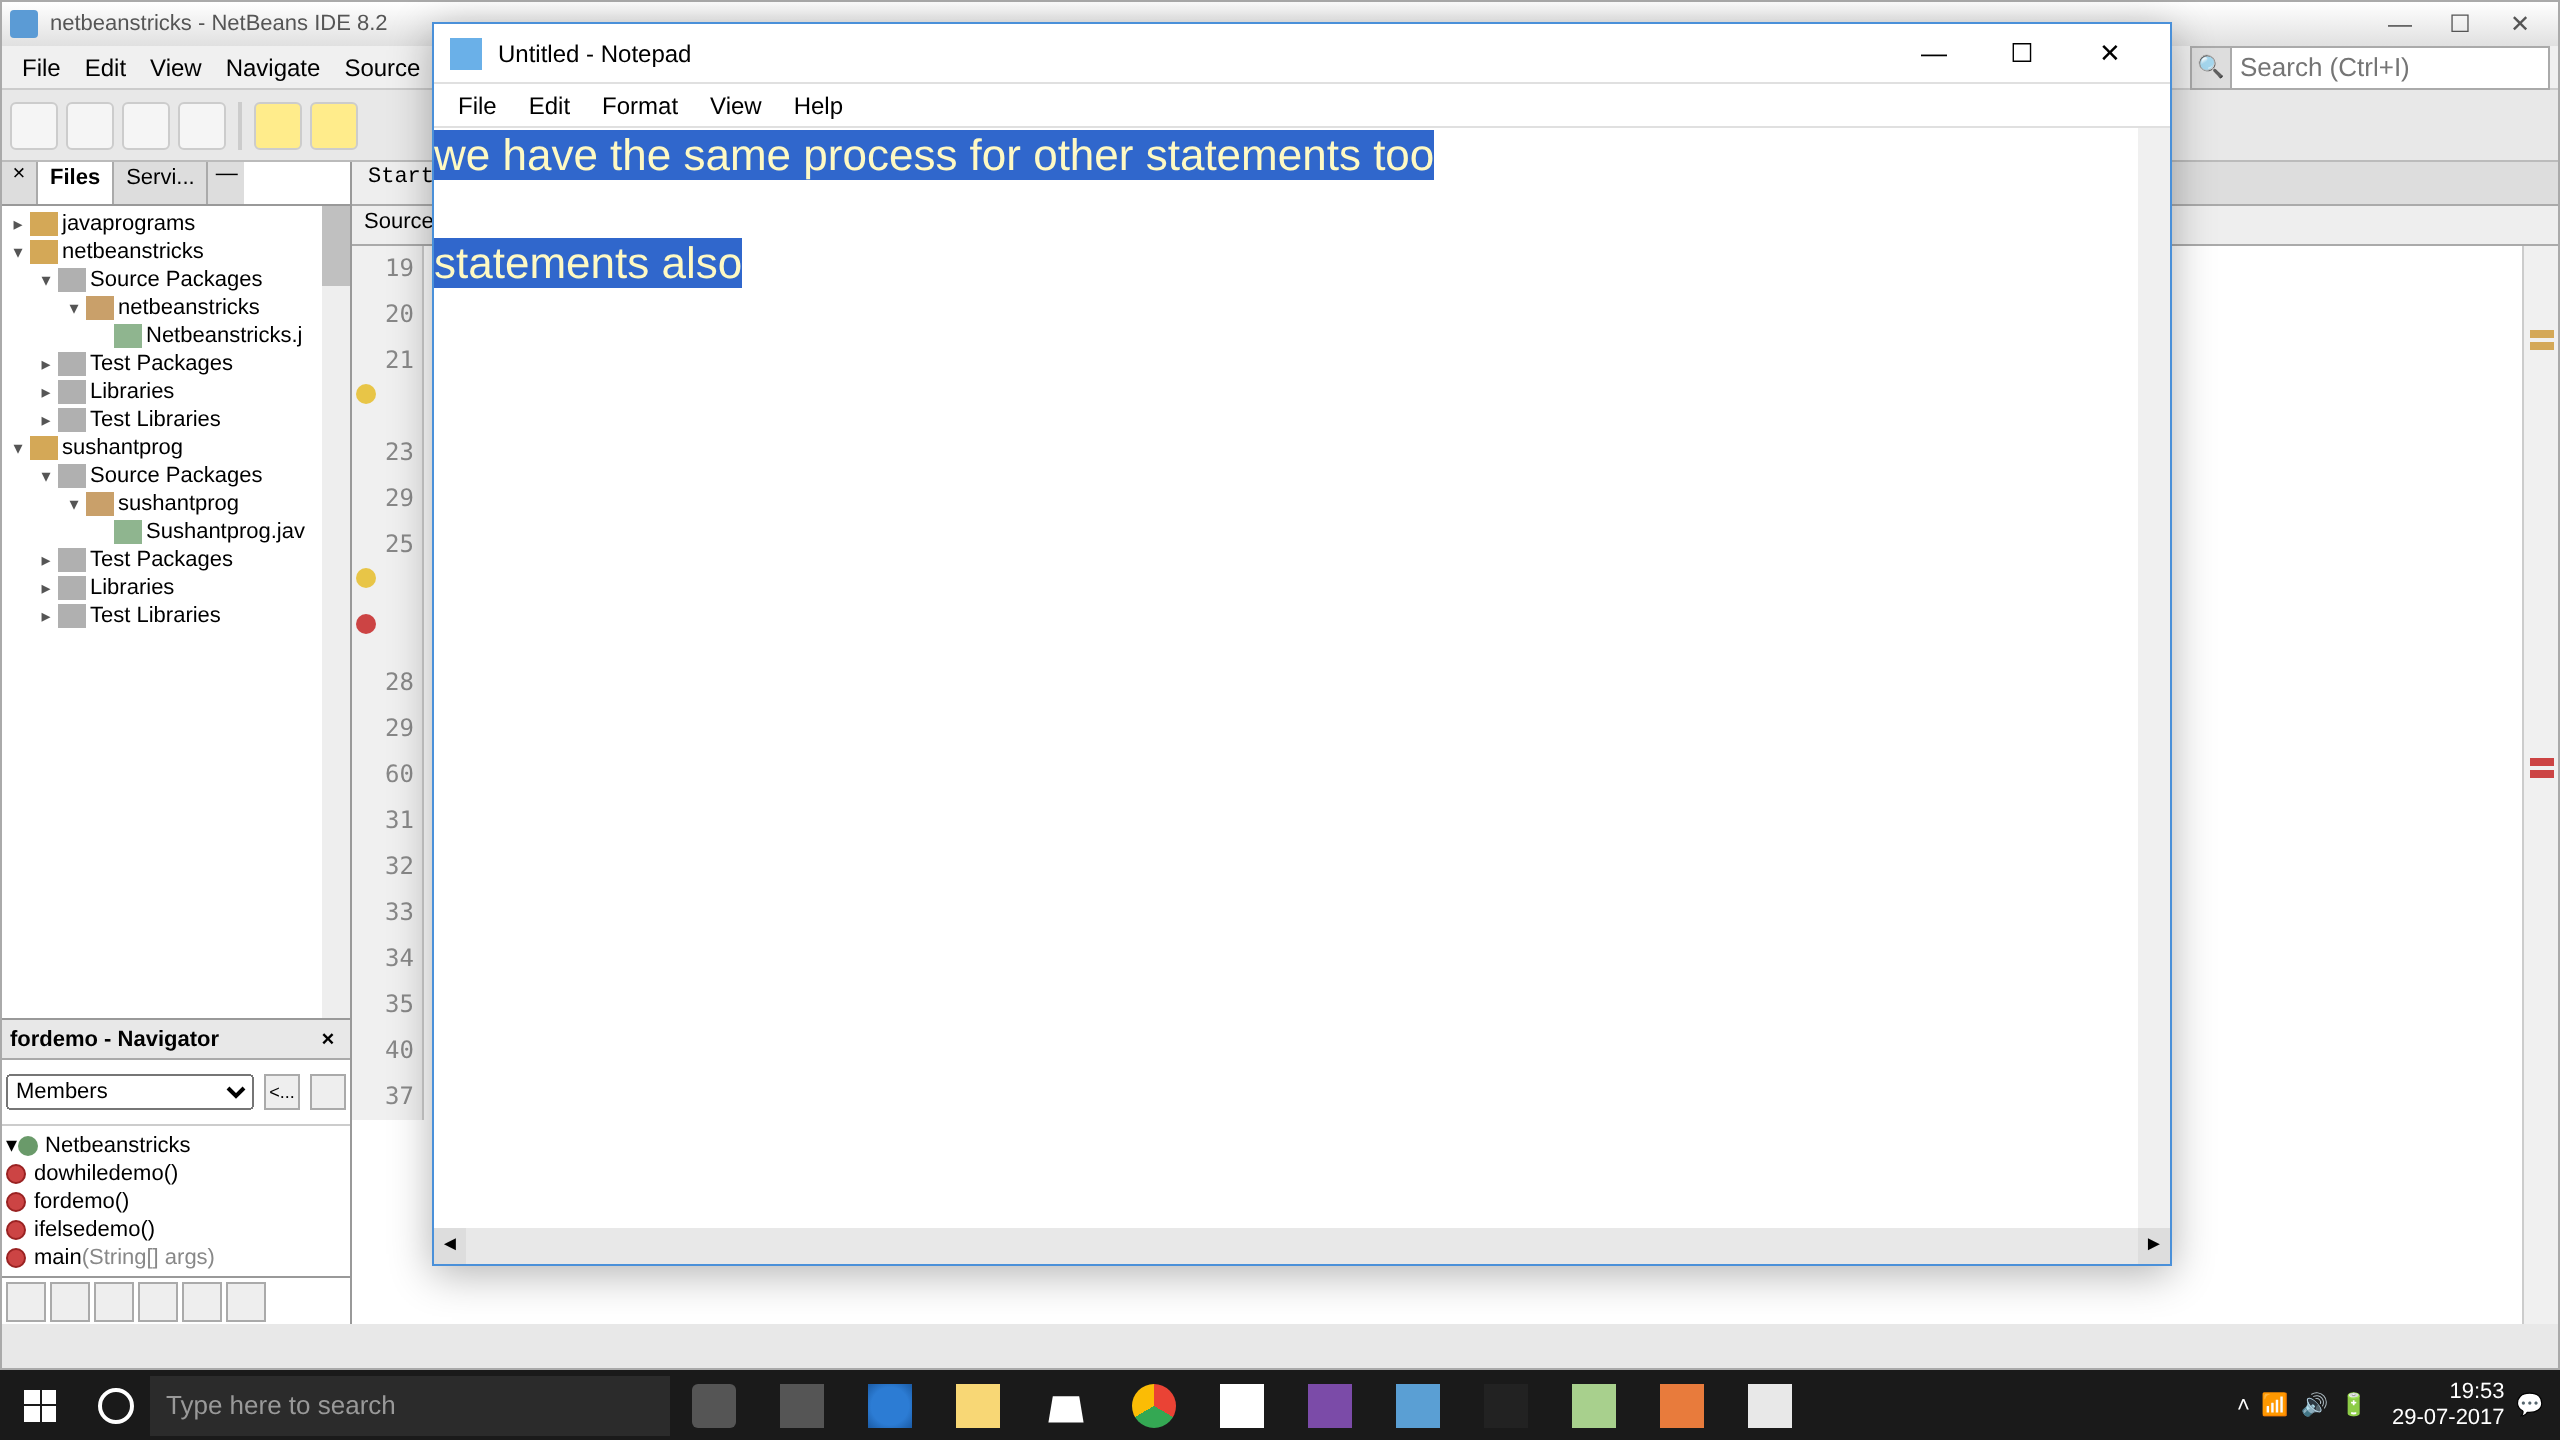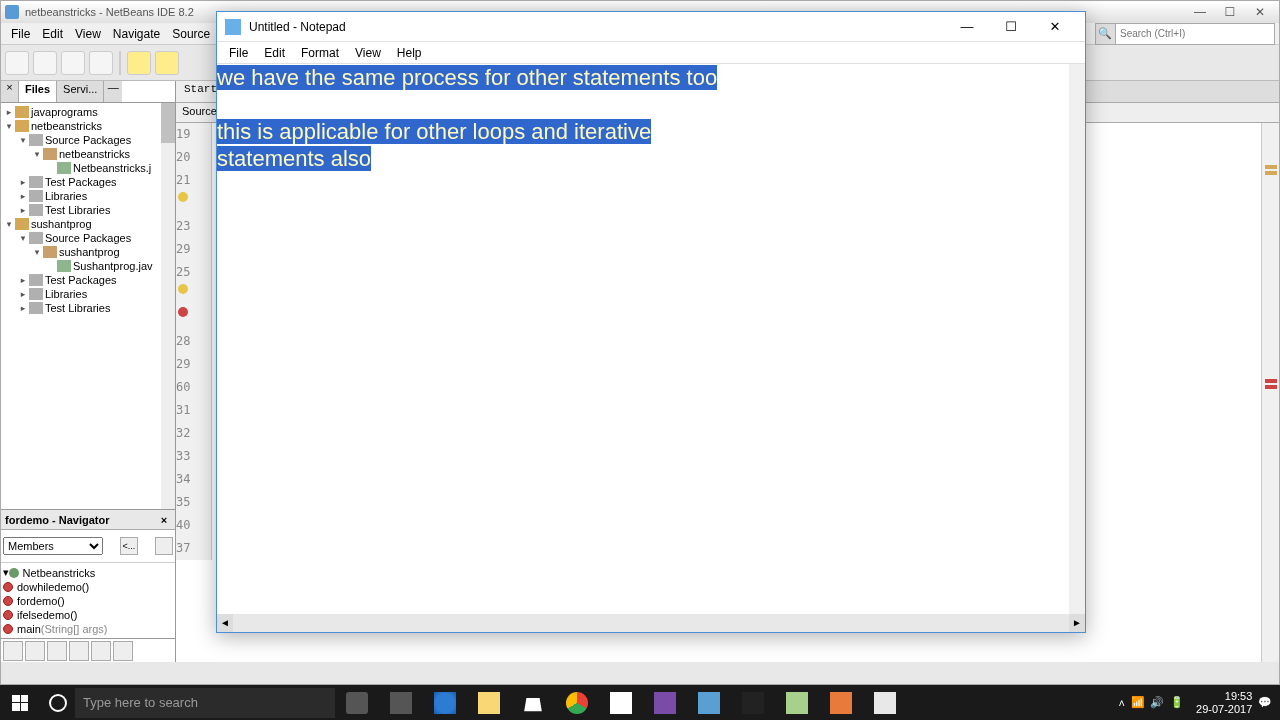--- a/index.html
+++ b/index.html
@@ -11,21 +11,21 @@
 .nb-titlebar .nb-logo { width: 14px; height: 14px; background: #5b9bd5; border-radius: 2px; margin-right: 6px; }
 .nb-titlebar .spacer { flex: 1; }
 .nb-titlebar .winbtn { width: 30px; text-align: center; font-size: 12px; color: #555; }
 .nb-menubar { height: 22px; background: #f0f0f0; display: flex; align-items: center; padding: 0 4px; font-size: 12px; border-bottom: 1px solid #ccc; }
 .nb-menubar span { padding: 0 6px; }
 .nb-toolbar { height: 36px; background: #e8e8e8; display: flex; align-items: center; padding: 0 4px; border-bottom: 1px solid #bbb; gap: 4px; }
 .nb-toolbar .tbtn { width: 24px; height: 24px; border: 1px solid #ccc; border-radius: 3px; background: #f5f5f5; }
 .nb-toolbar .tbtn.yellow { background: #ffec8b; }
 .nb-toolbar .sep { width: 2px; height: 24px; background: #ccc; margin: 0 2px; }
 .nb-search { margin-left: auto; display: flex; align-items: center; }
-.nb-search input { width: 160px; height: 22px; font-size: 10px; padding: 0 4px; border: 1px solid #aaa; }
+.nb-search input { width: 160px; height: 22px; font-size: 13px; padding: 0 4px; border: 1px solid #aaa; }
 .nb-search .sicon { width: 20px; height: 22px; border: 1px solid #aaa; border-right: none; background: #ddd; display:flex;align-items:center;justify-content:center;font-size:11px;}
 
 .nb-body { display: flex; height: calc(100% - 22px - 22px - 36px - 22px); }
 .nb-left { width: 175px; border-right: 1px solid #999; display: flex; flex-direction: column; background: #fff; }
 .nb-tabs { height: 22px; display: flex; border-bottom: 1px solid #999; font-size: 11px; }
 .nb-tabs .tab { padding: 2px 6px; border-right: 1px solid #aaa; background: #ddd; }
 .nb-tabs .tab.active { background: #fff; font-weight: bold; }
 .nb-tabs .xbtn { width: 18px; text-align:center; background:#ddd; border-right:1px solid #aaa;}
 .nb-tabs .minbtn { width: 18px; text-align:center; background:#ddd;}
 .nb-tree { flex: 1; overflow: auto; font-size: 11px; padding: 2px; position: relative; }
@@ -38,40 +38,40 @@
 .nb-tree .icon.java { background: #8fb58f; }
 .nb-tree .indent1 { padding-left: 14px; }
 .nb-tree .indent2 { padding-left: 28px; }
 .nb-tree .indent3 { padding-left: 42px; }
 .nb-tree .vscroll { position: absolute; right: 0; top: 0; width: 14px; height: 100%; background: #eee; }
 .nb-tree .vscroll .thumb { width: 100%; height: 40px; background: #c0c0c0; }
 
 .nb-navigator { border-top: 1px solid #999; }
 .nb-nav-title { height: 20px; font-size: 11px; font-weight: bold; padding: 2px 4px; background: #e8e8e8; border-bottom: 1px solid #aaa; display:flex; align-items:center;}
 .nb-nav-title .xs { margin-left:auto; width:14px; text-align:center;}
-.nb-nav-toolbar { height: 22px; display: flex; align-items: center; gap: 17px; padding: 16px 2px; border-bottom: 1px solid #ccc; font-size:11px;}
+.nb-nav-toolbar { height: 22px; display: flex; align-items: center; gap: 5px; padding: 16px 2px; border-bottom: 1px solid #ccc; font-size:11px;}
 .nb-nav-toolbar select { font-size: 11px; height: 18px; flex:1; }
 .nb-nav-toolbar .nbtn { width:18px;height:18px;border:1px solid #aaa;background:#eee;}
 .nb-nav-tree { font-size: 11px; padding: 2px; }
 .nb-nav-tree .node { display:flex; align-items:center; padding:1px 0;}
 .nb-nav-tree .micon { width:10px;height:10px;border-radius:50%;margin-right:4px;}
 .nb-nav-tree .micon.red { background:#cc4444; border:1px solid #992222;}
 .nb-nav-tree .micon.cls { background:#6a9a6a; }
 .nb-nav-tree .param { color:#888; }
 
 .nb-bottom-toolbar { height: 24px; border-top: 1px solid #999; display:flex; align-items:center; gap:2px; padding:0 2px;}
 .nb-bottom-toolbar .bbtn { width:20px;height:20px;border:1px solid #aaa;background:#eee;}
 
 .nb-editor { flex: 1; background: #fff; display: flex; flex-direction: column; position: relative; }
 .nb-editor-tabs { height: 22px; background: #ddd; display:flex; font-size:11px; border-bottom:1px solid #aaa;}
 .nb-editor-tabs .etab { padding: 2px 8px; background:#eee; border-right:1px solid #aaa;font-family:Liberation Mono, monospace;}
 .nb-editor-subtabs { height:20px; background:#eee; font-size:11px; display:flex; border-bottom:1px solid #aaa;}
 .nb-editor-subtabs .stab { padding:2px 6px; border-right:1px solid #aaa;}
 .nb-gutter { position:absolute; left:0; top:42px; width:36px; background:#f0f0f0; border-right:1px solid #ccc;}
-.nb-gutter .ln { height:23px; line-height:23px; padding-right:4px; font-size:12px; color:#888; font-family:monospace; position:relative;}
+.nb-gutter .ln { height:23px; line-height:23px; padding-right:4px; text-align:right; font-size:12px; color:#888; font-family:monospace; position:relative;}
 .nb-gutter .ln .mark { position:absolute; left:2px; width:10px;height:10px; border-radius:50%;}
 .nb-gutter .ln .mark.yellow { background:#e8c547;}
 .nb-gutter .ln .mark.red { background:#cc4444;}
 .nb-right-strip { position:absolute; right:0; top:42px; width:18px; bottom:0; background:#f0f0f0; border-left:1px solid #ccc;}
 .nb-right-strip .mk { width:12px;height:4px; margin:2px auto;}
 .nb-right-strip .mk.r { background:#cc4444;}
 .nb-right-strip .mk.y { background:#d4a857;}
 
 .nb-output-bar { position:absolute; bottom:0; left:0; right:0; height:22px; background:#e8e8e8; border-top:1px solid #aaa; display:flex; align-items:center; font-size:11px; padding:0 6px;}
 .nb-output-bar .oicon { width:14px;height:14px;background:#ccc;margin-right:4px;}
@@ -344,21 +344,20 @@
   <div class="np-menubar">
     <span>File</span>
     <span>Edit</span>
     <span>Format</span>
     <span>View</span>
     <span>Help</span>
   </div>
   <div class="np-content">
     <div class="line"><span class="selected-text">we have the same process for other statements too</span></div>
     <div class="line">&nbsp;</div>
-    <div class="line"><span class="selected-text">this is applicable for other loops and iterative</span></div>
     <div class="line"><span class="selected-text">statements also</span></div>
   </div>
   <div class="np-vscroll"></div>
   <div class="np-hscroll">
     <div class="arrow">◄</div>
     <div class="track"></div>
     <div class="arrow">►</div>
   </div>
 </div>
 

